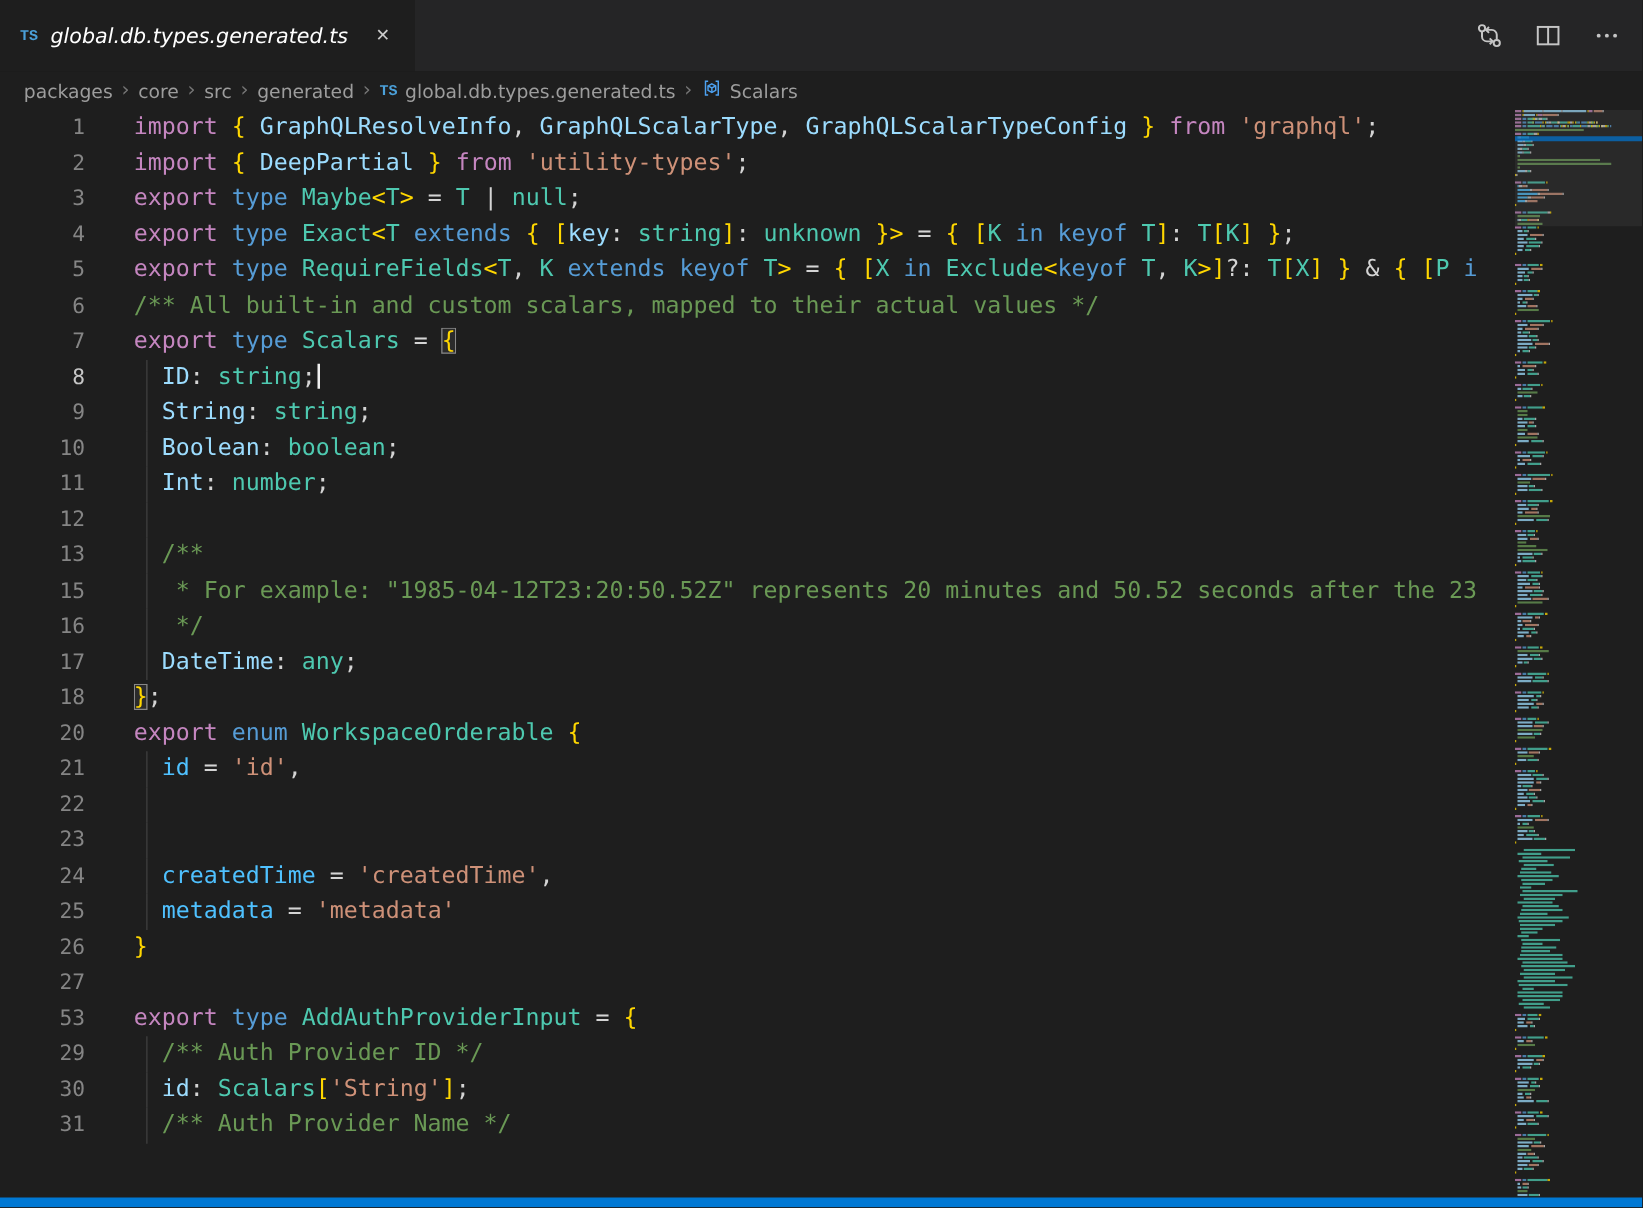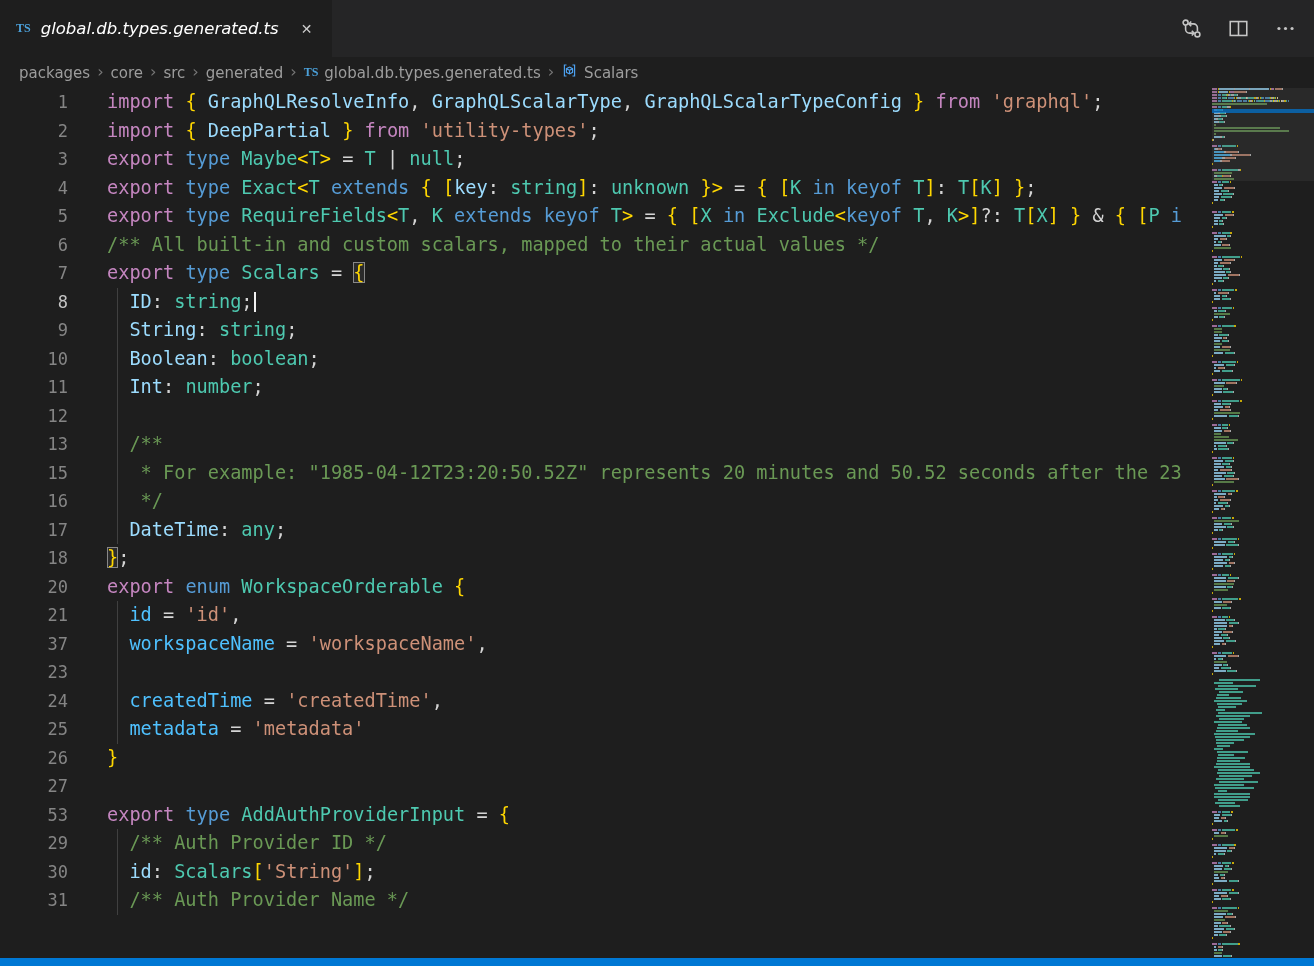--- a/index.html
+++ b/index.html
@@ -2,21 +2,21 @@
 <html><head>
 <meta charset="utf-8">
 <style>
   html,body{margin:0;padding:0;background:#1e1e1e;}
   .window{position:relative;width:1314px;height:966px;background:#1e1e1e;overflow:hidden;
           font-family:"DejaVu Sans",sans-serif;}
   
   .tabbar{display:flex;align-items:stretch;height:57px;background:#252526;}
   .tab{display:flex;align-items:center;gap:10px;padding:0 16px 0 16px;background:#1e1e1e;
        min-width:278px;cursor:pointer;}
-  .ts-badge{color:#4ba0d9;font-weight:bold;font-size:12px;letter-spacing:0;font-family:Liberation Serif, serif;}
+  .ts-badge{color:#4ba0d9;font-weight:bold;font-size:12px;letter-spacing:0;font-family:Liberation Mono, monospace;}
   .tab-title{color:#ffffff;font-style:italic;font-size:16.5px;white-space:nowrap;}
   .tab-close{color:#cccccc;font-size:14px;margin-left:8px;padding:2px 4px;cursor:pointer;}
   .tab-actions{margin-left:auto;display:flex;align-items:center;gap:26px;padding-right:18px;}
   .icon-btn{display:flex;align-items:center;justify-content:center;cursor:pointer;}
   .icon-btn svg{stroke:#c5c5c5;fill:none;stroke-width:1.2;}
   .icon-btn svg .fil{fill:#c5c5c5;stroke:none;}
   
   .breadcrumb{height:31px;display:flex;align-items:center;padding-left:19px;gap:7px;
               background:#1e1e1e;color:#9d9d9d;font-size:15px;white-space:nowrap;}
   .crumb{cursor:pointer;}
@@ -178,22 +178,21 @@
         </div>
         <div class="line">
           <div class="ln">20</div>
           <div class="lc"><span style="color: rgb(197, 134, 192);">export</span><span style="color: rgb(212, 212, 212);"> </span><span style="color: rgb(86, 156, 214);">enum</span><span style="color: rgb(212, 212, 212);"> </span><span style="color: rgb(78, 201, 176);">WorkspaceOrderable</span><span style="color: rgb(212, 212, 212);"> </span><span style="color: rgb(255, 215, 0);">{</span></div>
         </div>
         <div class="line guide">
           <div class="ln">21</div>
           <div class="lc"><span style="color: rgb(212, 212, 212);">  </span><span style="color: rgb(79, 193, 255);">id</span><span style="color: rgb(212, 212, 212);"> = </span><span style="color: rgb(206, 145, 120);">'id'</span><span style="color: rgb(212, 212, 212);">,</span></div>
         </div>
         <div class="line guide">
-          <div class="ln">37</div>
-          <div class="lc"><span style="color: rgb(212, 212, 212);">  </span><span style="color: rgb(79, 193, 255);">workspaceName</span><span style="color: rgb(212, 212, 212);"> = </span><span style="color: rgb(206, 145, 120);">'workspaceName'</span><span style="color: rgb(212, 212, 212);">,</span></div>
+          <div class="ln">22</div>
         </div>
         <div class="line guide">
           <div class="ln">23</div>
         </div>
         <div class="line guide">
           <div class="ln">24</div>
           <div class="lc"><span style="color: rgb(212, 212, 212);">  </span><span style="color: rgb(79, 193, 255);">createdTime</span><span style="color: rgb(212, 212, 212);"> = </span><span style="color: rgb(206, 145, 120);">'createdTime'</span><span style="color: rgb(212, 212, 212);">,</span></div>
         </div>
         <div class="line guide">
           <div class="ln">25</div>

